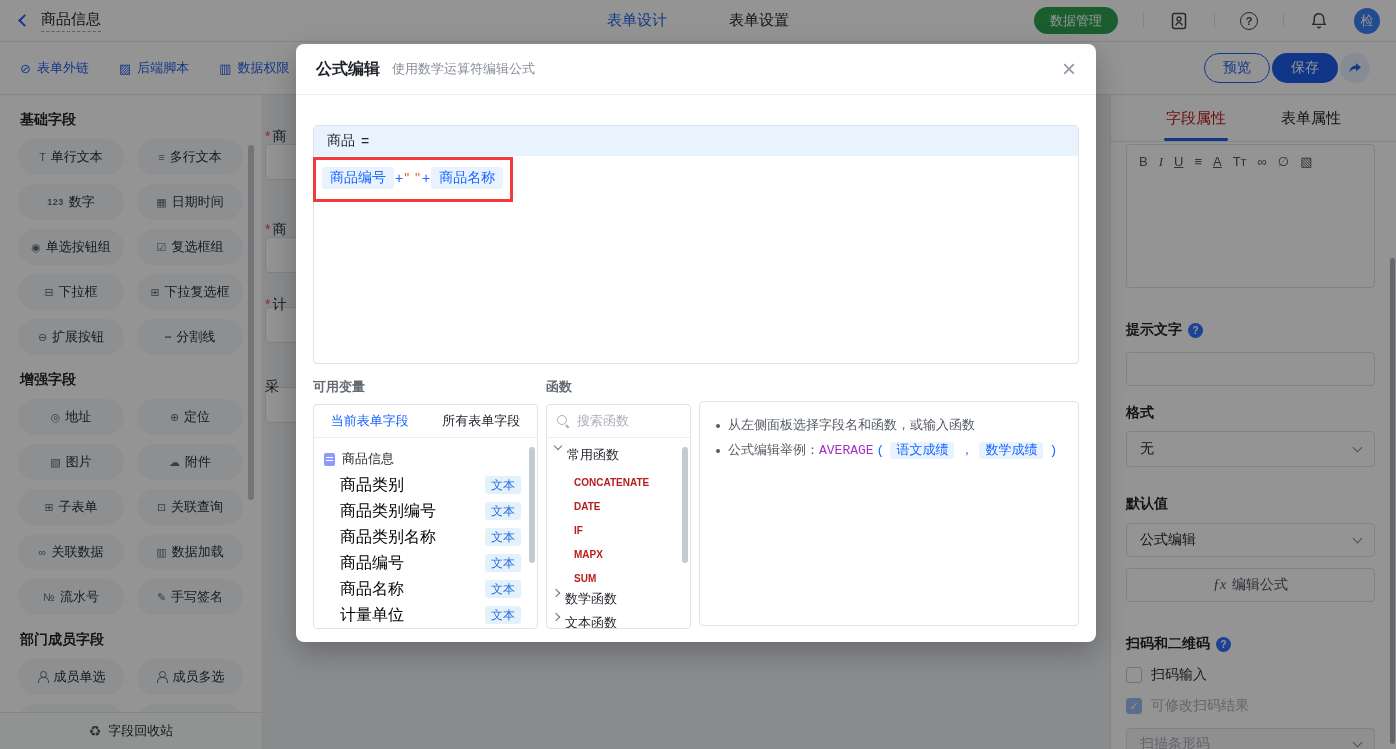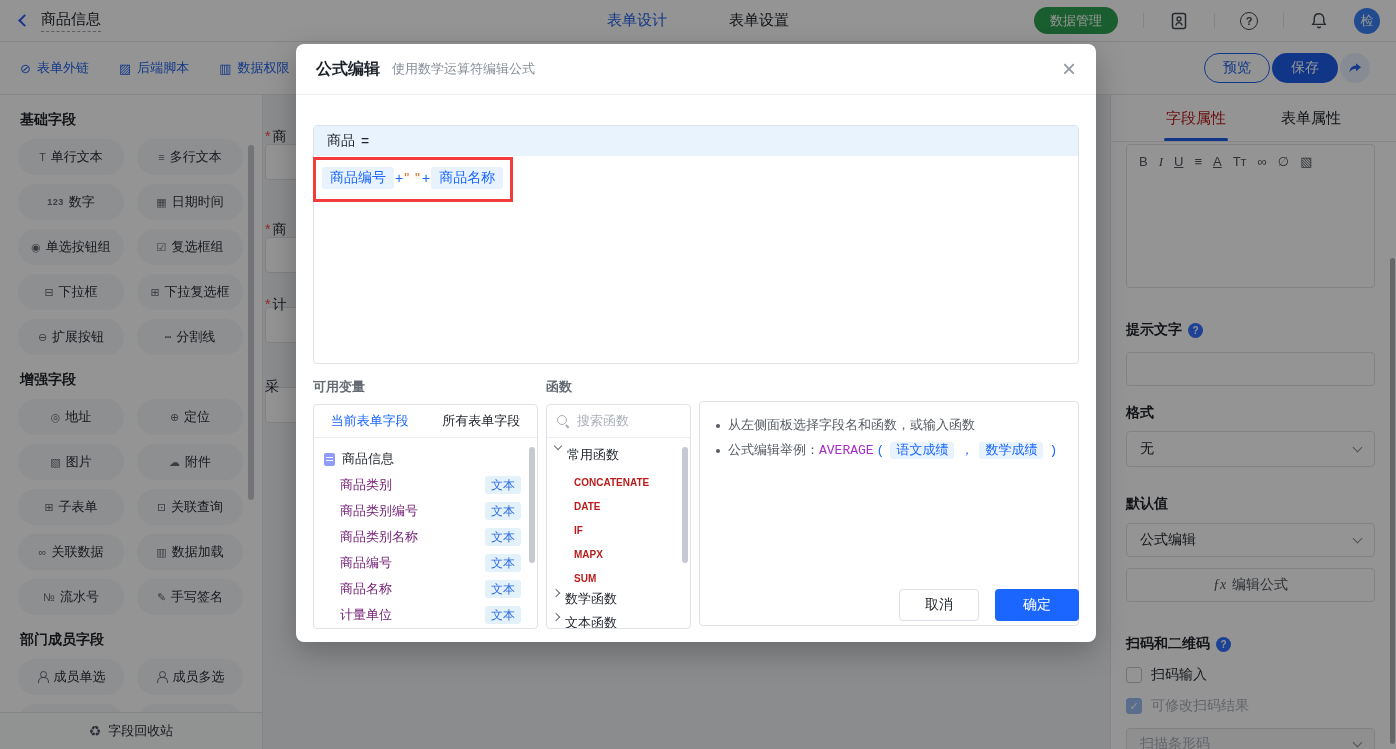--- a/index.html
+++ b/index.html
@@ -146,21 +146,21 @@
              color:#1D2129; cursor:pointer; }
   .var-tab.active { color:#1A66FF; }
   .var-list { padding-top:8px; }
   .var-group { height:26px; display:flex; align-items:center; gap:7px; padding:0 10px;
                font-size:13px; color:#1D2129; cursor:pointer; }
   .doc-icon { width:11px; height:13px; background:#8F9BF8; border-radius:2px; position:relative; }
   .doc-icon::after { content:""; position:absolute; left:2px; top:4px; width:7px; height:1.5px;
                      background:#fff; box-shadow:0 3px 0 #fff; }
   .var-row { height:26px; display:flex; align-items:center; justify-content:space-between;
              padding:0 16px 0 26px; cursor:pointer; }
-  .var-name { font-size:13px; color:#701a75; }
+  .var-name { font-size:16px; color:#000000; }
   .type-tag { width:36px; height:18px; background:#E3F2FA; color:#2E6BE6; border-radius:3px;
               font-size:12px; display:flex; align-items:center; justify-content:center; }
   .list-thumb { position:absolute; right:2px; top:42px; width:6px; height:116px;
                 background:#C5C9D0; border-radius:3px; cursor:pointer; }
 
   .fn-search { height:33px; display:flex; align-items:center; gap:8px; padding:0 10px;
                border-bottom:1px solid #EBEDF0; cursor:text; }
   .sg { position:relative; width:12px; height:12px; }
   .sg::before { content:""; position:absolute; left:0; top:0; width:8px; height:8px;
                 border:1.4px solid #A9AEB6; border-radius:50%; }
@@ -554,19 +554,15 @@
             <span class="bullet-text">从左侧面板选择字段名和函数，或输入函数</span>
           </div>
           <div class="bullet-row">
             <span class="dot"></span>
             <span class="bullet-text" id="hint-example"><span>公式编辑举例：</span><span class="ex-fn">AVERAGE</span><span class="ex-punct">(</span><span class="ex-chip">语文成绩</span><span class="ex-punct">，</span><span class="ex-chip">数学成绩</span><span class="ex-punct">)</span></span>
           </div>
         </div>
       </div>
     </div>
 
-    <div class="m-footer">
-      <button class="btn-cancel">取消</button>
-      <button class="btn-confirm">确定</button>
-    </div>
   </div>
 
 </div>
 
 </body></html>

